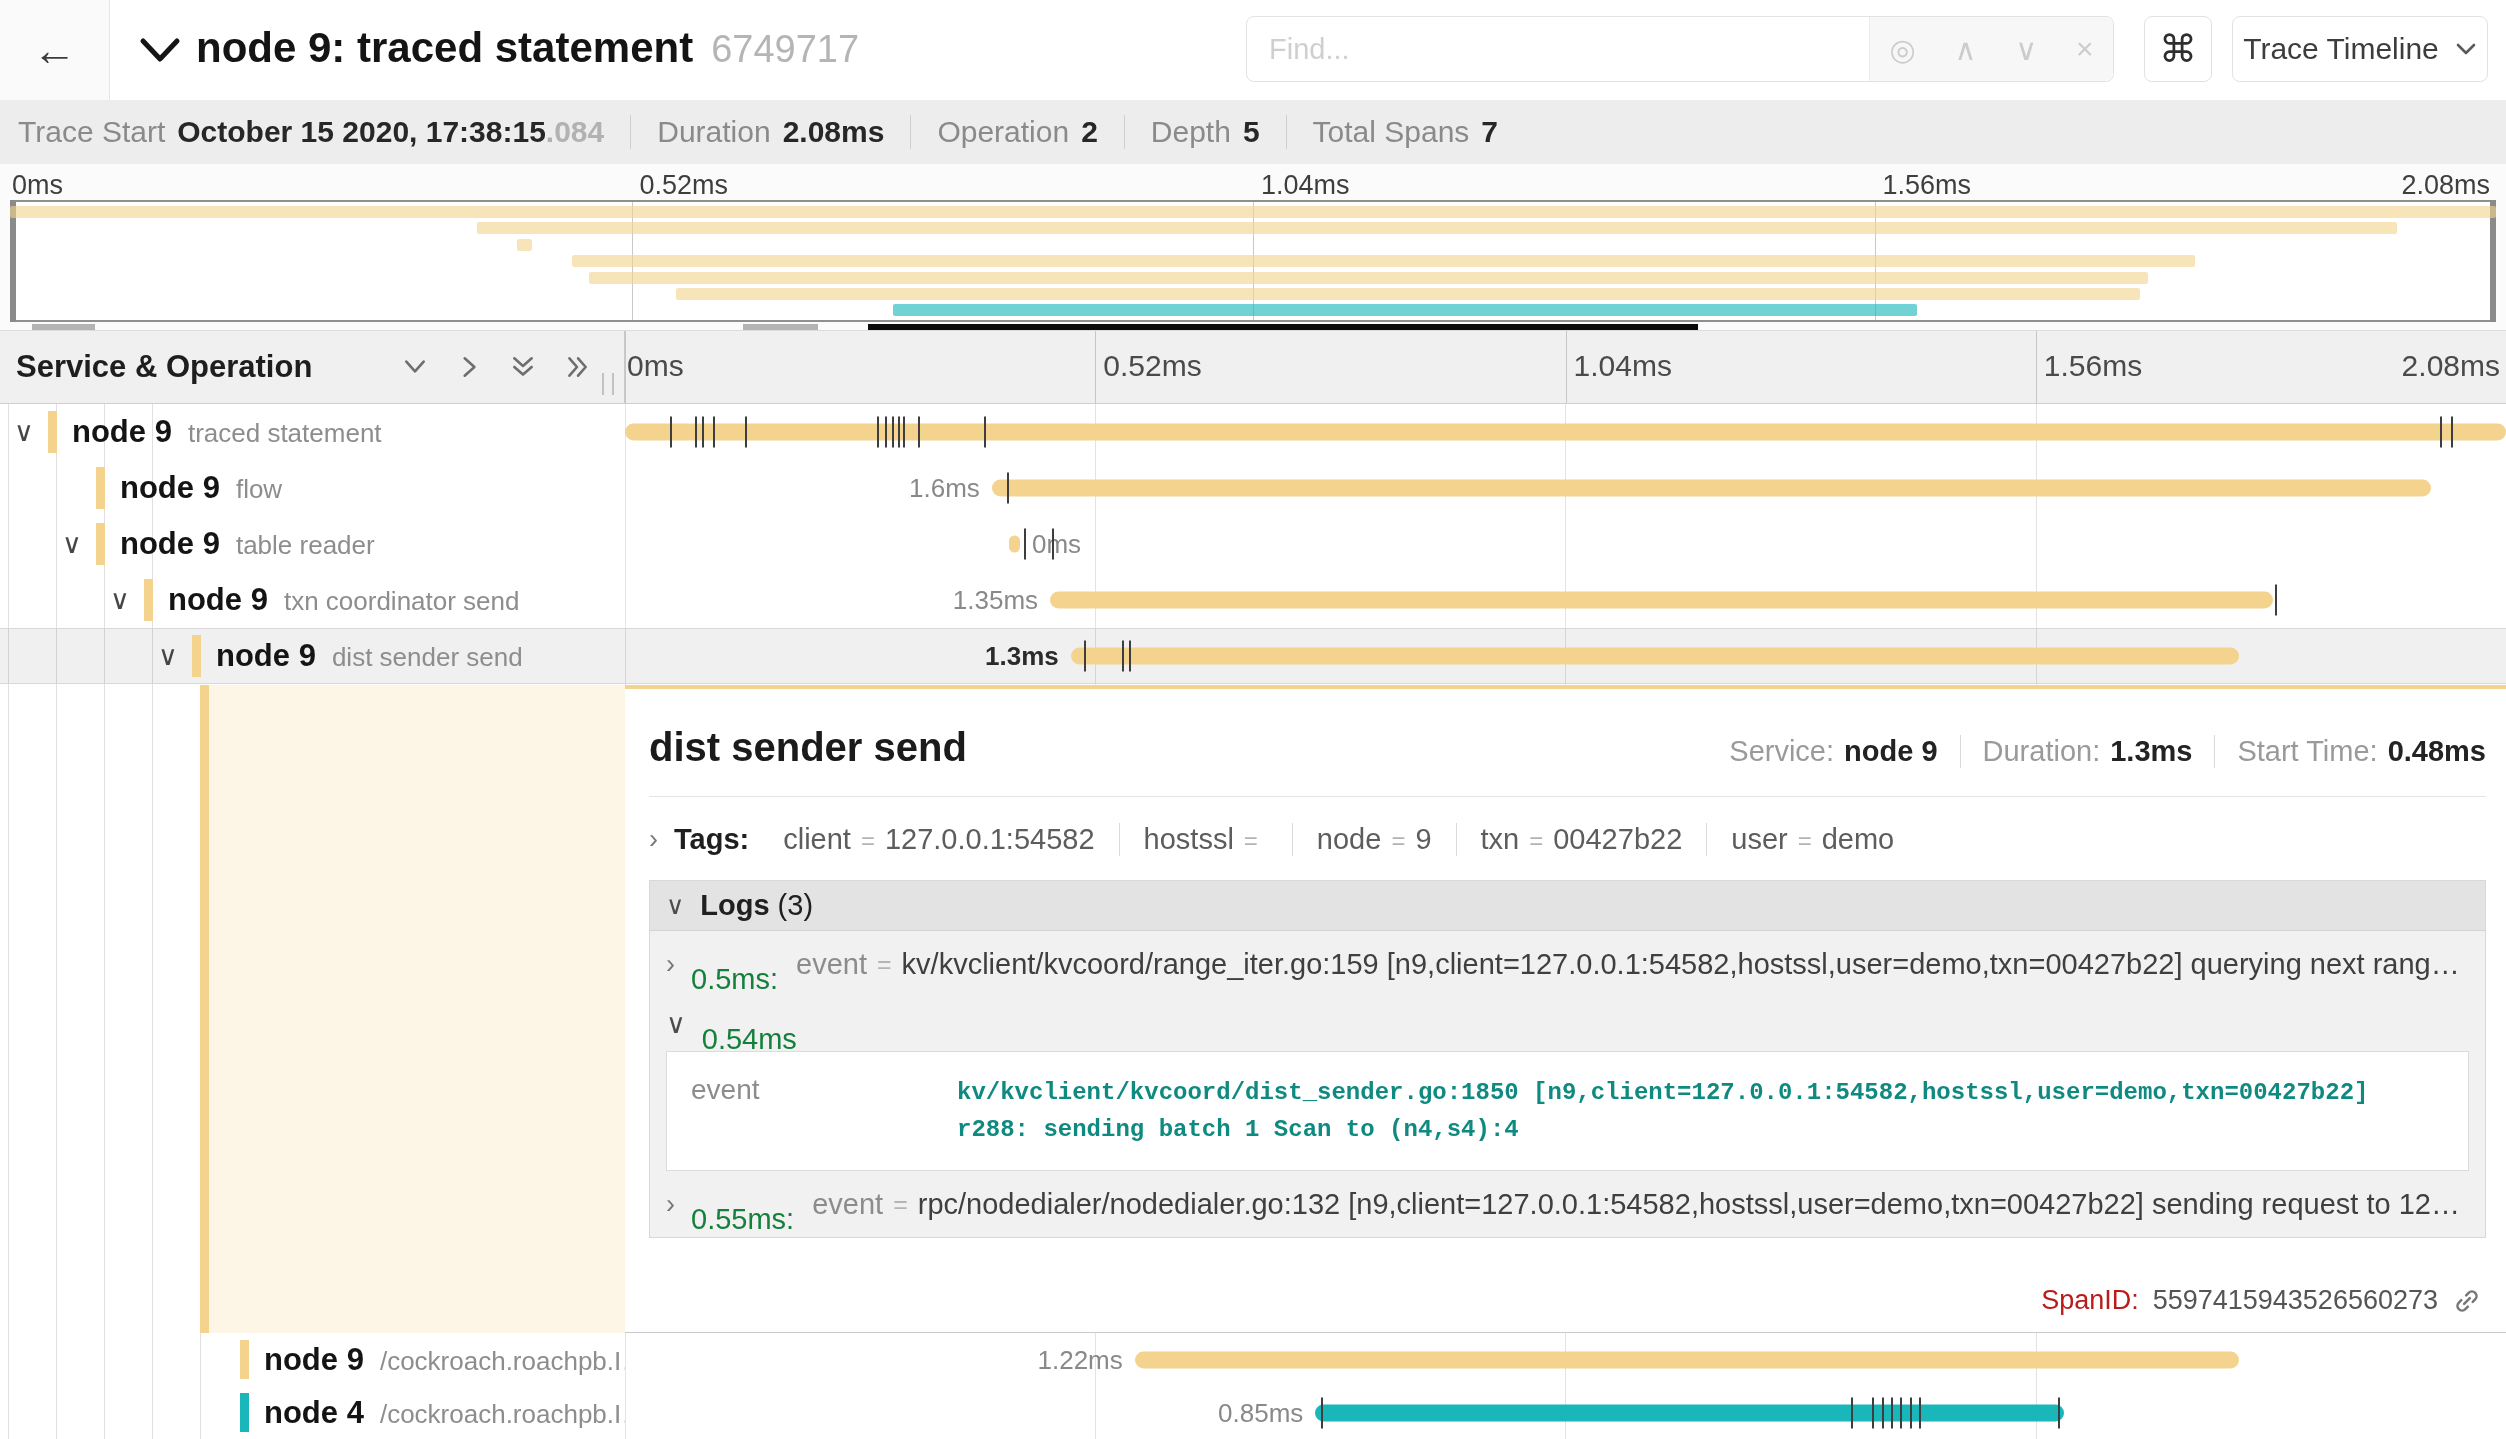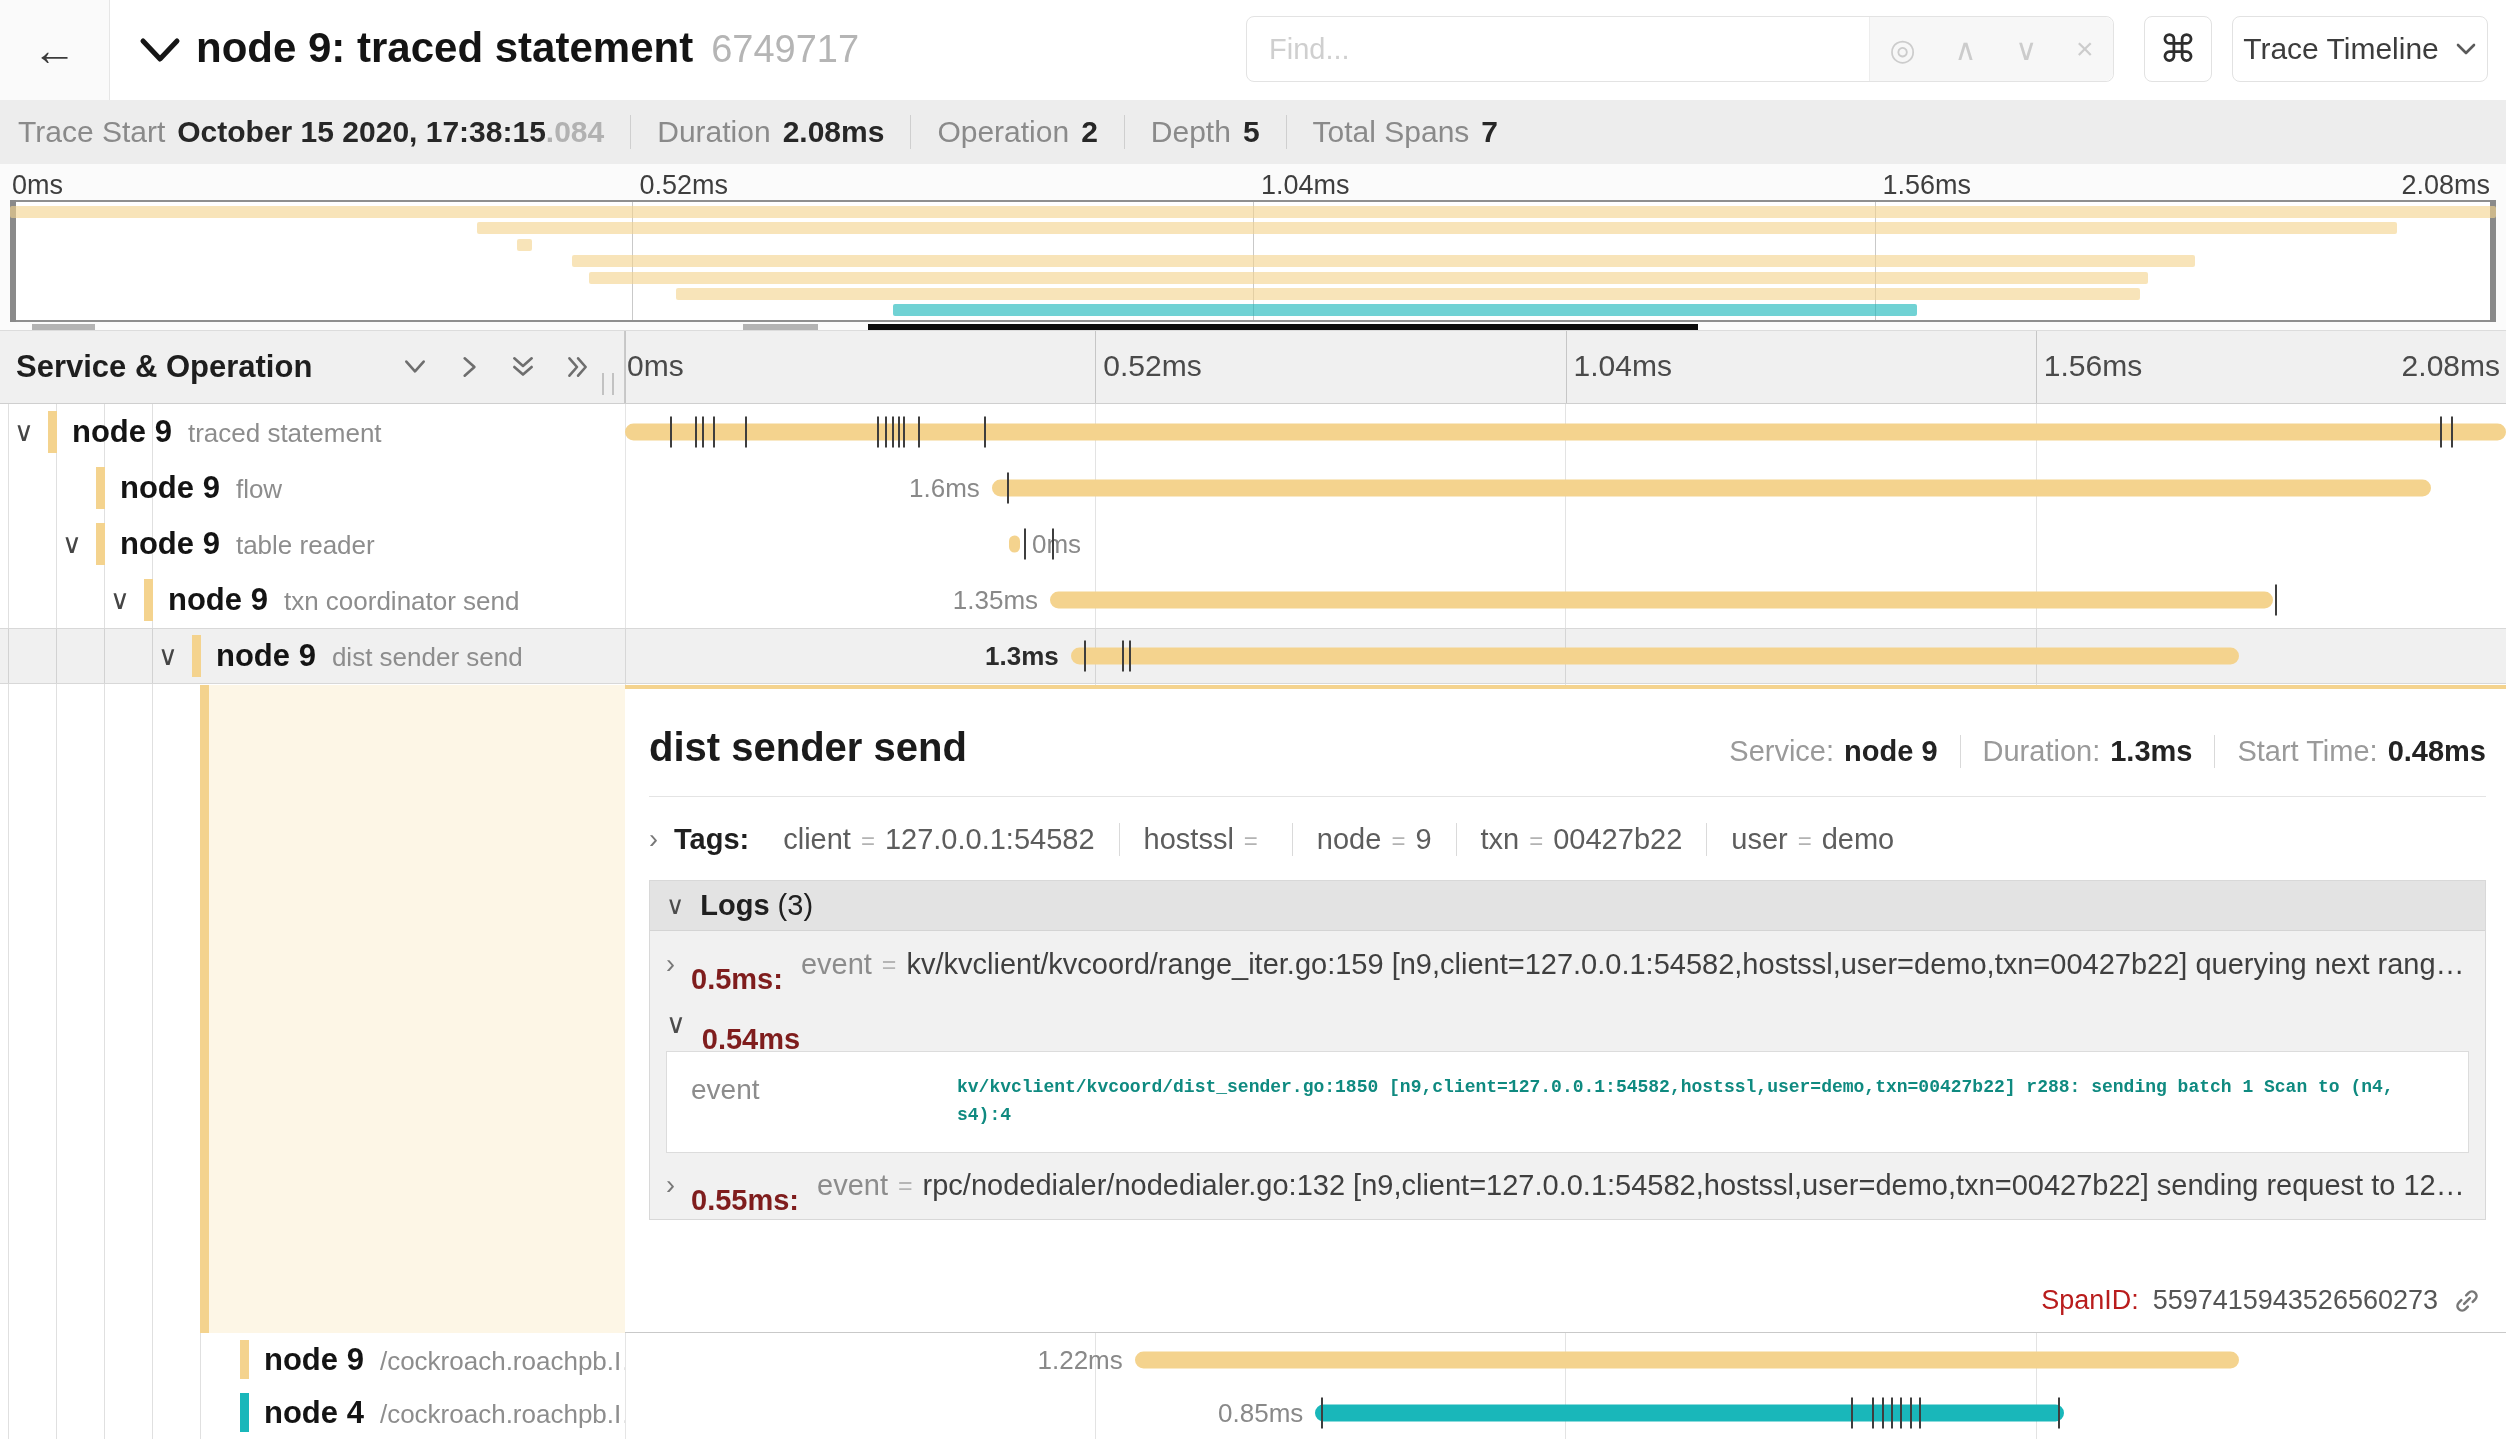--- a/index.html
+++ b/index.html
@@ -110,29 +110,29 @@
   .tag { display:flex; align-items:baseline; padding:0 24px; border-right:1px solid #dadada; white-space:nowrap; }
   .tag:last-child { border-right:none; }
   .tag .eq { color:#b3b3b3; font-size:24px; margin:0 10px; }
   .logs-box { margin-top:24px; border:1px solid #d8d8d8; background:#f1f1f1; }
   .logs-head { height:50px; background:#e3e3e3; border-bottom:1px solid #d4d4d4; display:flex;
     align-items:center; font-size:29px; color:#202020; padding-left:16px; cursor:pointer; }
   .logs-head .chev { color:#4c4c4c; font-size:25px; margin-right:16px; }
   .logs-head b { margin-right:8px; }
   .log-row { display:flex; align-items:center; font-size:29px; color:#3f3f3f; padding:0 16px;
     height:66px; white-space:nowrap; overflow:hidden; cursor:pointer; }
-  .log-time { font-weight:bold; color:#7f1d1d; margin-right:18px;margin-top:30px; }
+  .log-time { font-weight:normal; color:#15803d; margin-right:18px;margin-top:30px; }
   .log-key { color:#8c8c8c; }
   .log-eq { color:#b5b5b5; margin:0 10px; font-size:25px; }
   .log-preview { overflow:hidden; text-overflow:ellipsis; }
   .log-open-head { display:flex; align-items:center; font-size:29px; padding:2px 16px; height:54px; cursor:pointer; }
   .log-kv { margin:0 16px; background:#fff; border:1px solid #dcdcdc; display:flex; padding:22px 0; }
   .kv-key { width:290px; padding-left:24px; font-size:28px; color:#8c8c8c; }
   .kv-val { flex:1; max-width:1480px; font-family:"Liberation Mono","DejaVu Sans Mono",monospace;
-    font-weight:bold; font-size:18px; line-height:1.55; color:#0f8a80; word-break:break-all; padding-right:40px; }
+    font-weight:bold; font-size:24px; line-height:1.55; color:#0f8a80; word-break:break-all; padding-right:40px; }
   .logs-footer { font-size:25px; color:#9b9b9b; padding:16px 16px 20px; }
   .d-spanid { position:absolute; bottom:16px; right:24px; font-size:27px; color:#555;
     display:flex; align-items:center; gap:14px; }
   .spanid-label { color:#b91c1c; }
   .link-icon { cursor:pointer; display:block; }
 </style>
 </head>
 <body>
 
 <div class="app">

